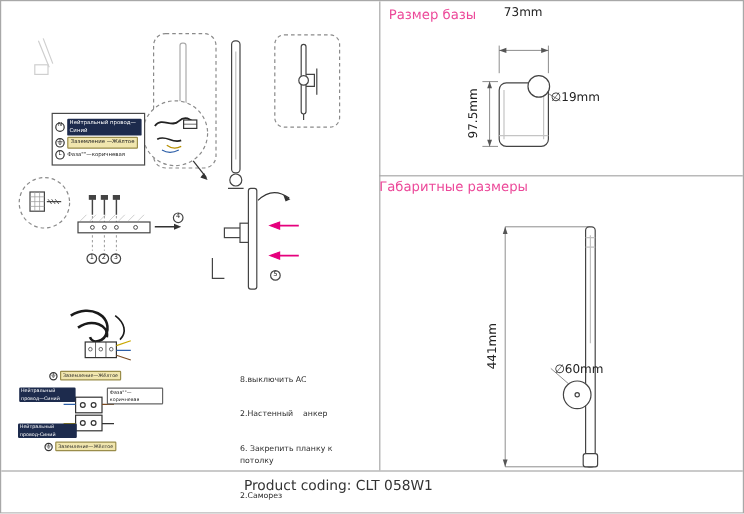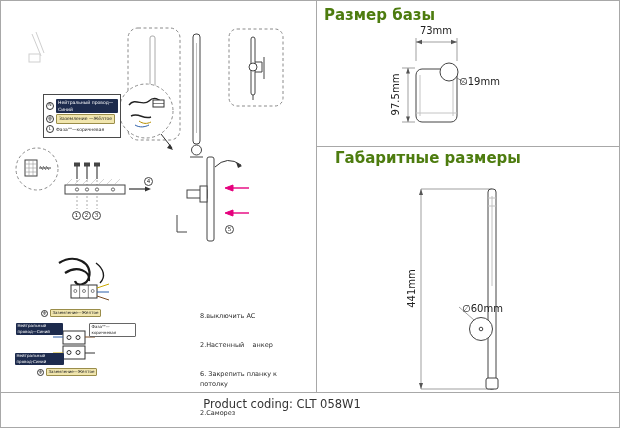--- a/index.html
+++ b/index.html
@@ -3,21 +3,21 @@
 <meta charset="utf-8">
 <style>
   html,body{margin:0;padding:0;background:#e8e8e8;}
   .page{
     position:relative;width:620px;height:428px;background:#fff;
     border:1px solid #a8a8a8;box-sizing:border-box;overflow:hidden;
     font-family:"DejaVu Sans", sans-serif;color:#222;
   }
   .abs{position:absolute;}
   .divider{position:absolute;background:#a8a8a8;}
-  .panel-title{font-size:15px;font-weight:700;color:#4d7c0f;}
+  .panel-title{font-size:11px;font-weight:400;color:#ec4899;}
   .dim-label{font-size:10px;color:#222;white-space:nowrap;}
   .dim-center{text-align:center;}
   .rot90{transform:rotate(-90deg);}
   .footer-text{width:562px;text-align:center;font-size:11.5px;color:#333;}
 
   
   .legend-box{
     width:78px;border:1px solid #4a4a4a;background:#fff;padding:2px;box-sizing:border-box;
   }
   .legend-row{display:flex;align-items:center;gap:2px;margin:1.5px 0;}
@@ -258,25 +258,25 @@
     <g>
       <rect x="100" y="68" width="41" height="53" rx="6" fill="#fff" stroke="#444"></rect>
       <line x1="104" y1="74" x2="104" y2="115" stroke="#c4c4c4"></line>
       <line x1="137" y1="74" x2="137" y2="115" stroke="#c4c4c4"></line>
       <line x1="100" y1="112" x2="141" y2="112" stroke="#c4c4c4"></line>
       <circle cx="133" cy="71" r="9" fill="#fff" stroke="#444"></circle>
       <line x1="141" y1="77" x2="151" y2="83" stroke="#666" stroke-width="0.7"></line>
     </g>
   </svg>
 
-  <div class="abs dim-label dim-center" style="left:410px;top:24px;width:50px;">73mm</div>
+  <div class="abs dim-label dim-center" style="left:410px;top:4px;width:50px;">73mm</div>
   <div class="abs dim-label dim-center rot90" style="left:371px;top:88px;width:46px;">97.5mm</div>
   <div class="abs dim-label" style="left:458px;top:75px;">∅19mm</div>
 
-  <div class="abs panel-title" style="left:334px;top:148px;">Габаритные размеры</div>
+  <div class="abs panel-title" style="left:315px;top:148px;">Габаритные размеры</div>
 
   <svg class="abs" style="left:315px;top:145px;" width="305" height="246" viewBox="0 0 305 246">
     <g stroke="#777" stroke-width="0.7">
       <line x1="105" y1="43" x2="176" y2="43"></line>
       <line x1="105" y1="243" x2="176" y2="243"></line>
       <line x1="105" y1="43" x2="105" y2="243"></line>
       <line x1="143" y1="161" x2="158" y2="174"></line>
     </g>
     <g fill="#555">
       <path d="M105,43 l-2,6 h4 z"></path>

